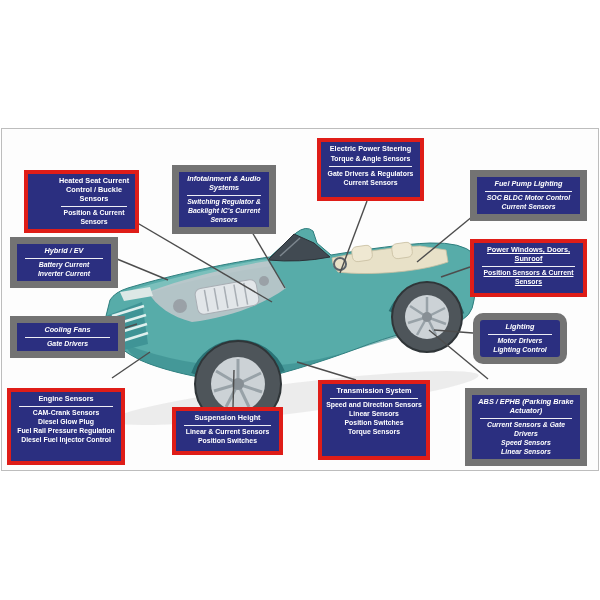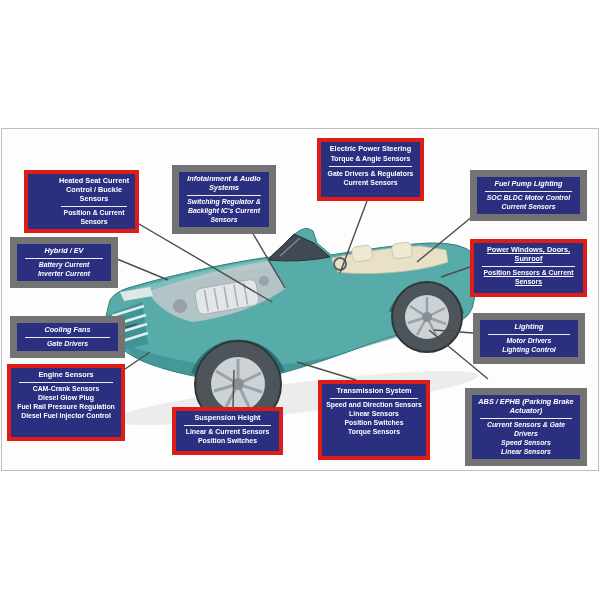--- a/index.html
+++ b/index.html
@@ -20,22 +20,22 @@
   .co-items{display:flex;flex-direction:column;gap:0;}
   .co-item{font-size:6.9px;font-weight:700;line-height:1.3;}
   
   #co-heated{left:24px;top:170px;width:115px;min-height:46px;padding-left:28px;}
   #co-info{left:172px;top:165px;width:104px;min-height:67px;}
   #co-eps{left:317px;top:138px;width:107px;min-height:63px;}
   #co-fuel{left:470px;top:170px;width:117px;min-height:46px;}
   #co-hybrid{left:10px;top:237px;width:108px;min-height:48px;}
   #co-pwin{left:470px;top:239px;width:117px;min-height:58px;text-decoration:underline;}
   #co-cool{left:10px;top:316px;width:115px;min-height:37px;}
-  #co-light{left:473px;top:313px;width:112px;min-height:45px;}
-  #co-engine{left:7px;top:364px;width:118px;min-height:77px;}
+  #co-light{left:473px;top:313px;width:94px;min-height:45px;border-radius:10px;}
+  #co-engine{left:7px;top:388px;width:118px;min-height:77px;}
   #co-susp{left:172px;top:407px;width:111px;min-height:48px;}
   #co-trans{left:318px;top:380px;width:112px;min-height:80px;}
   #co-abs{left:465px;top:388px;width:122px;min-height:78px;}
 </style>
 </head>
 <body>
 
 <div id="stage">
   <div id="panel"></div>
 

